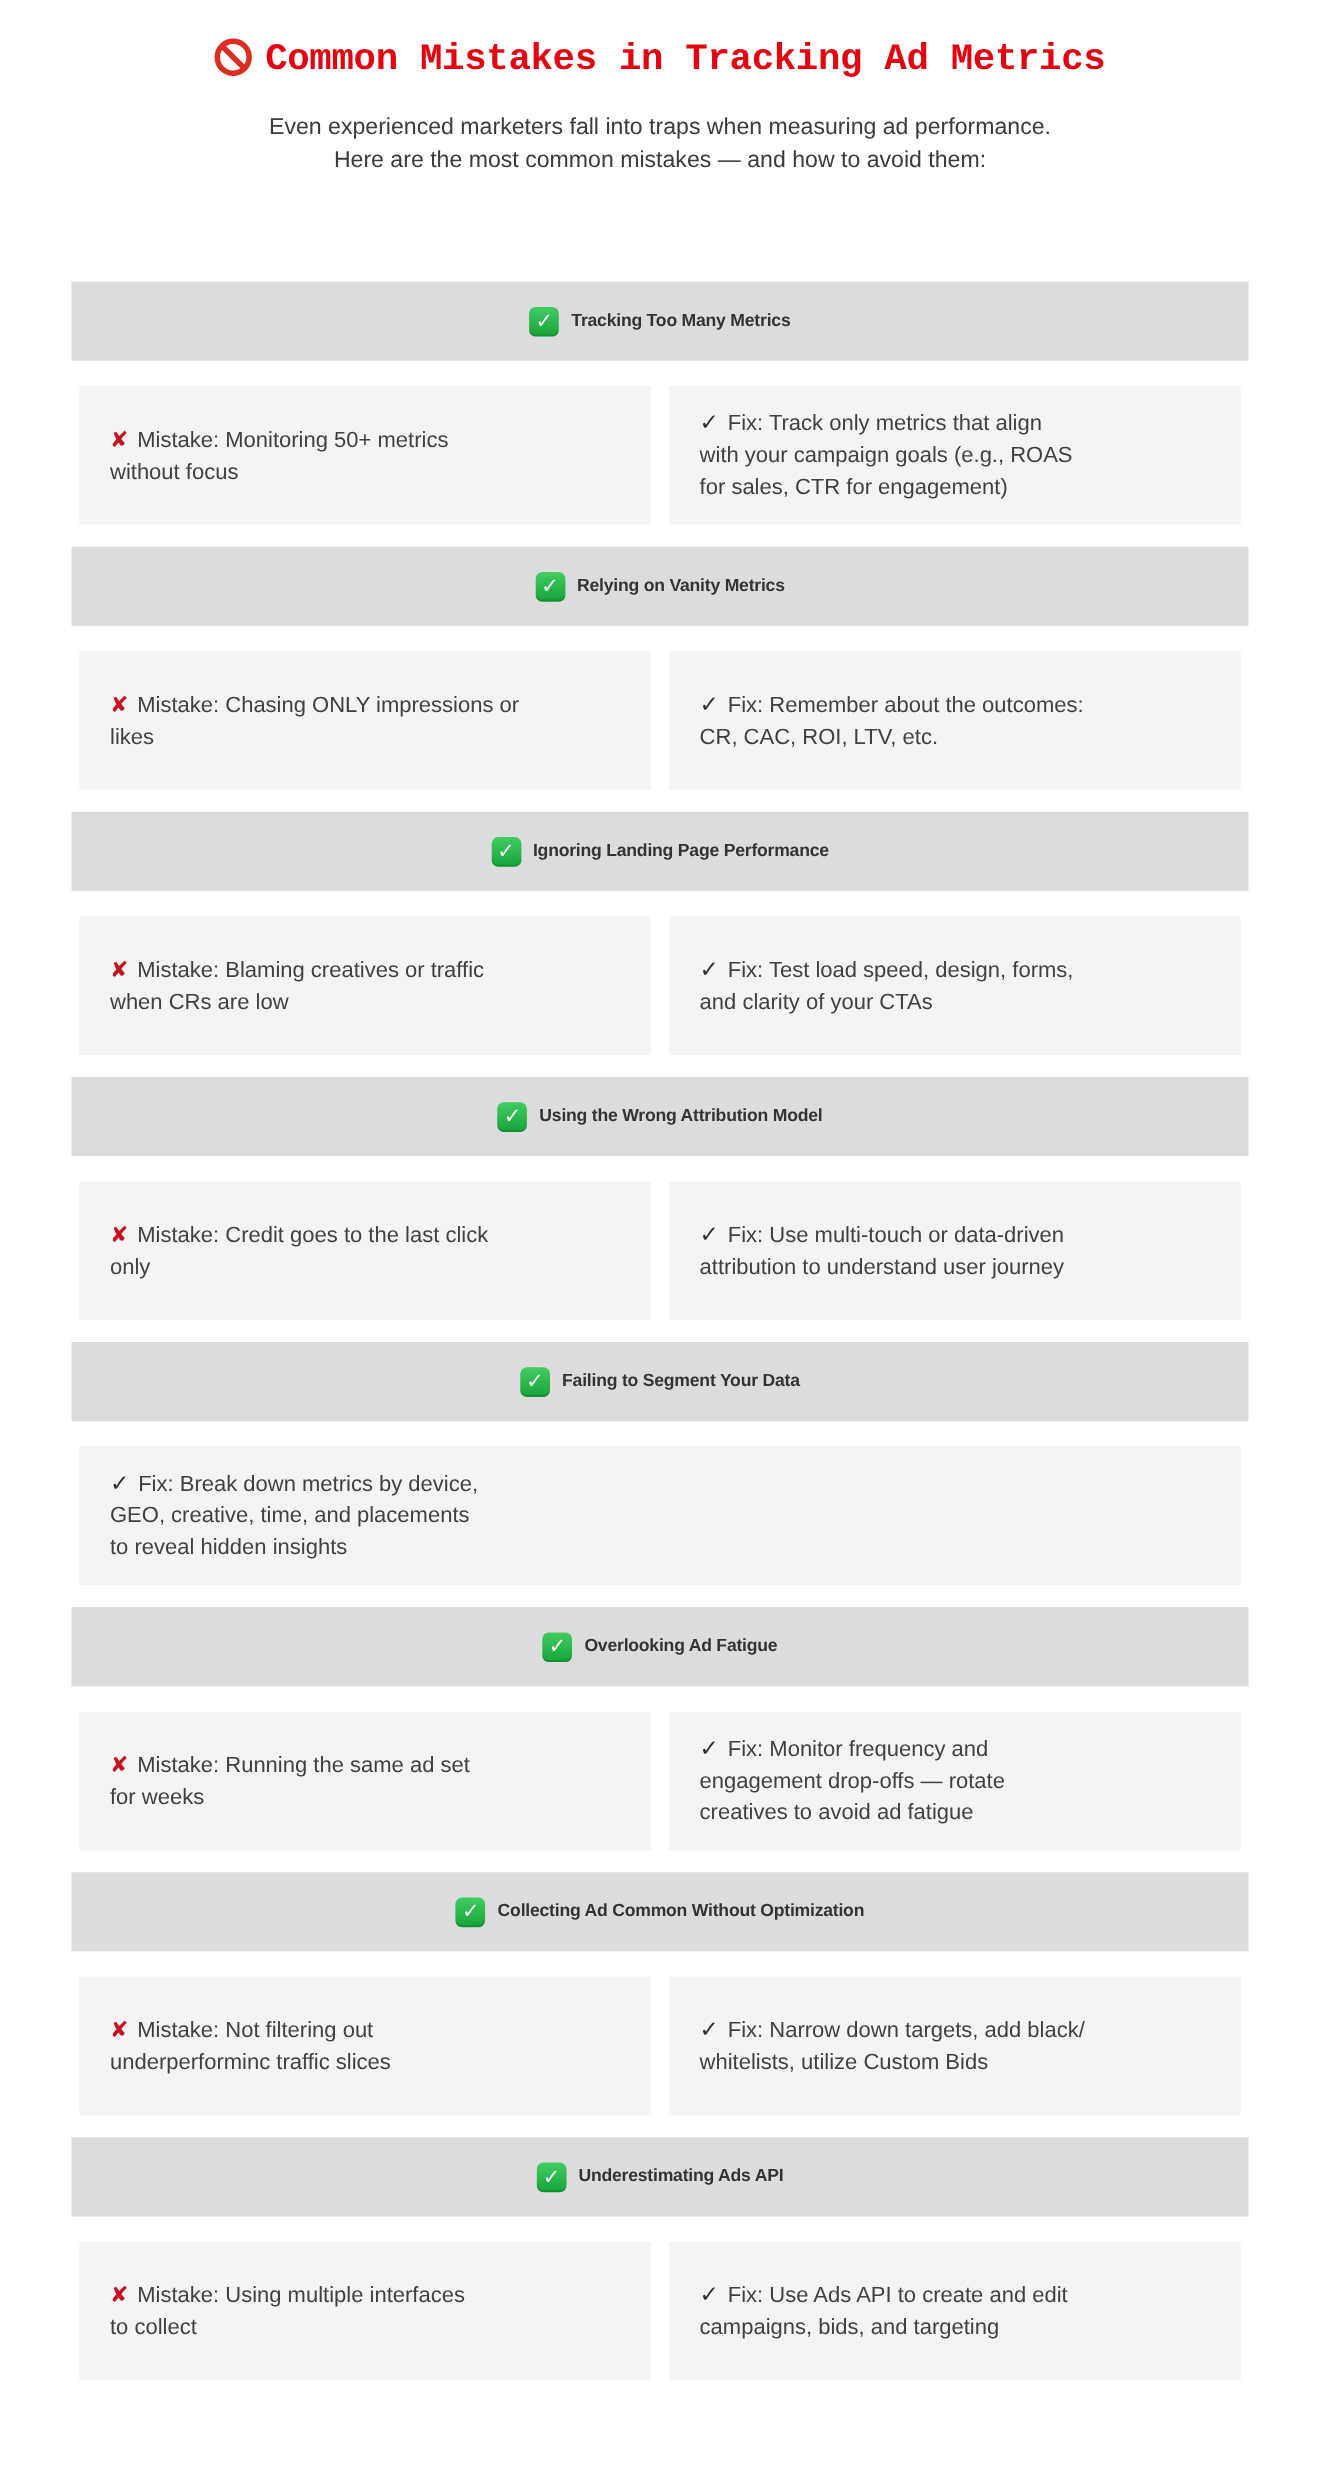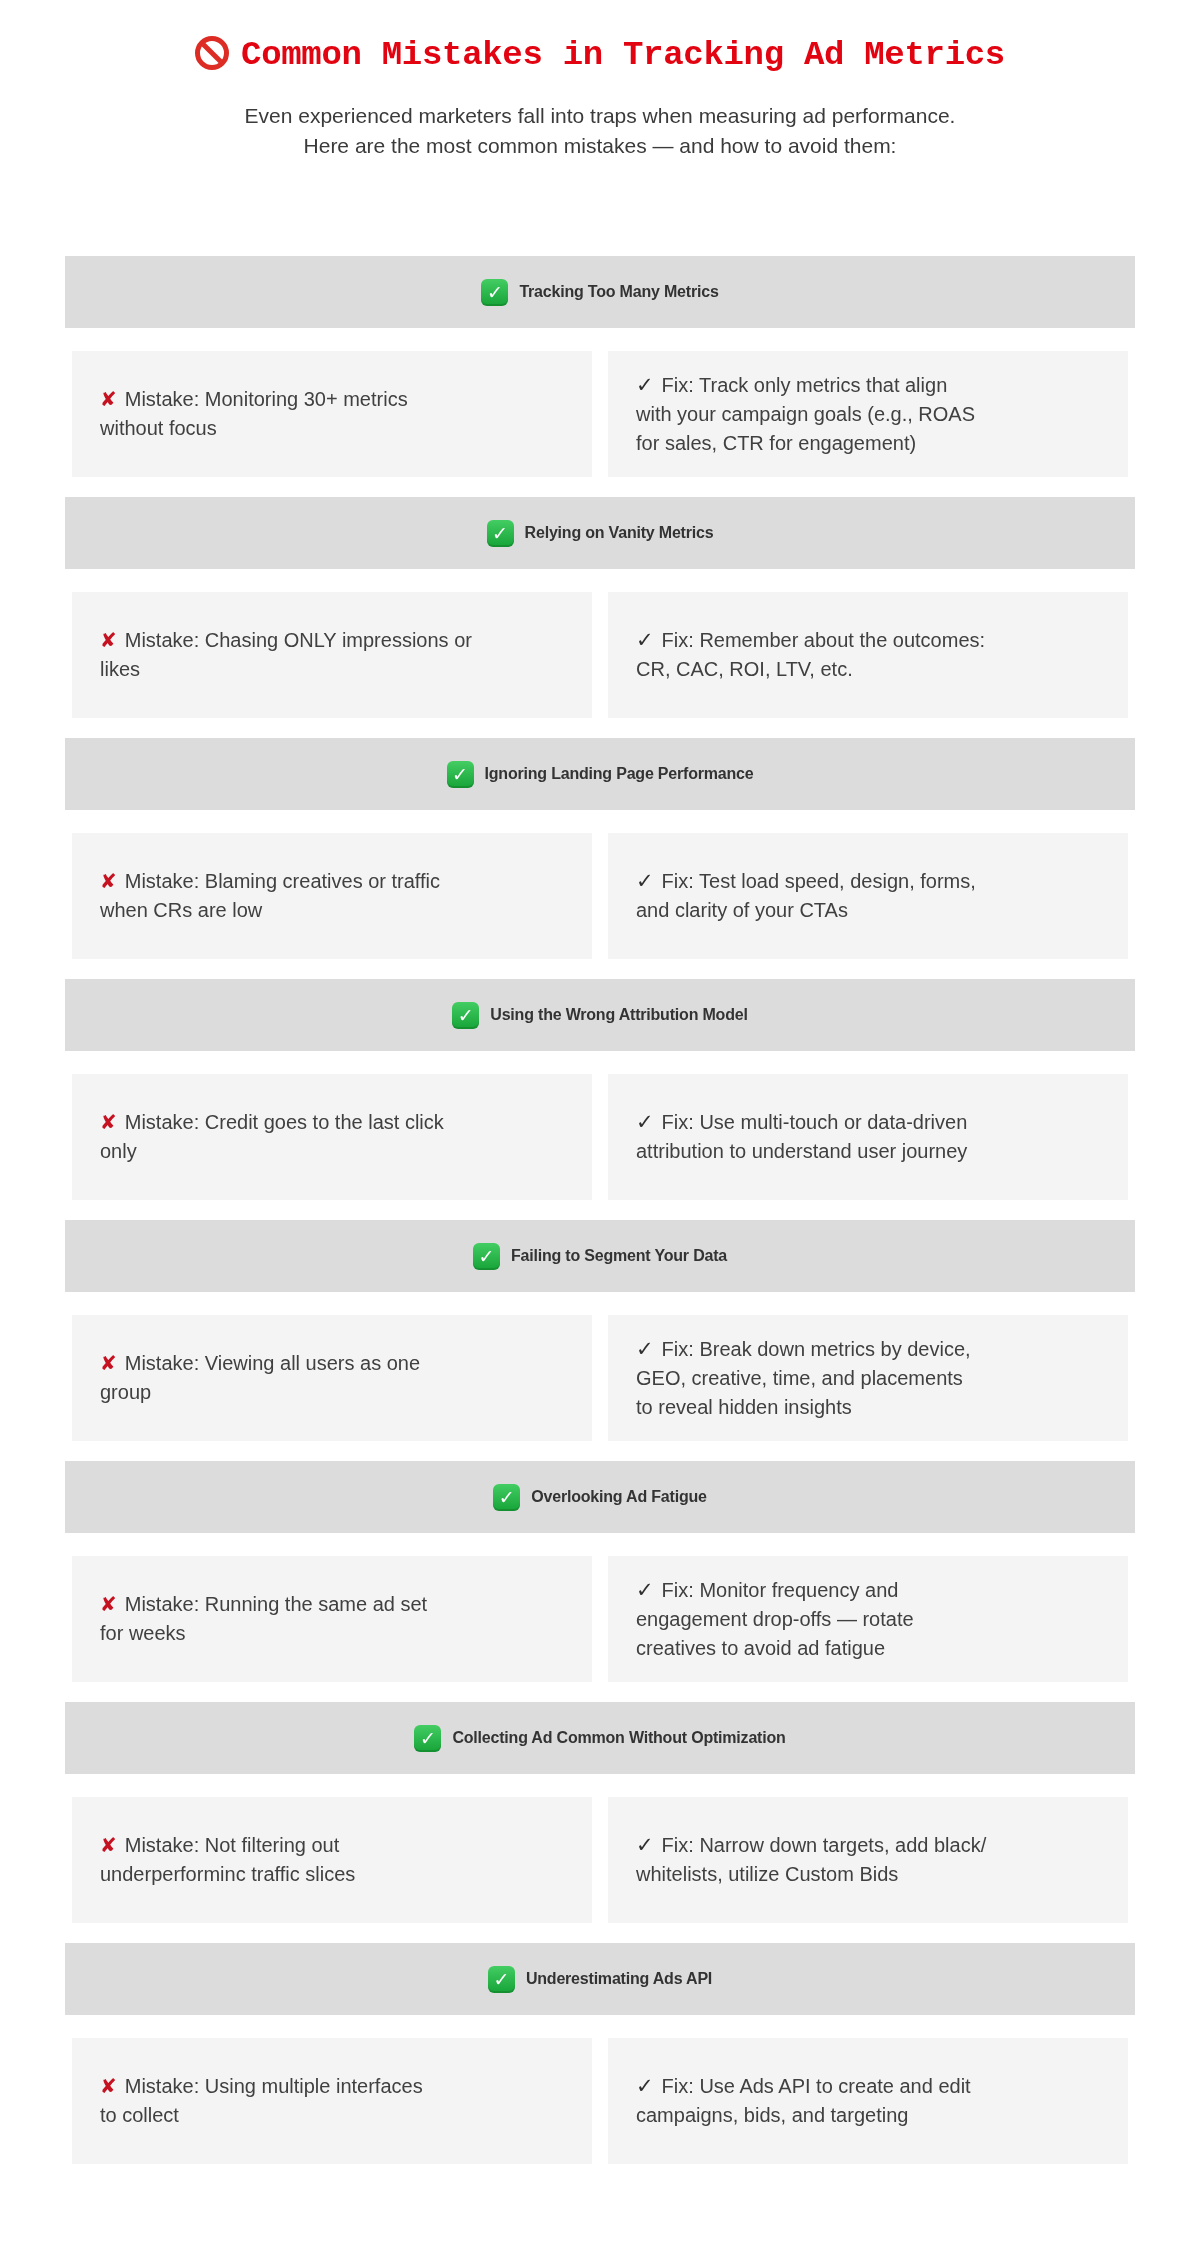--- a/index.html
+++ b/index.html
@@ -93,21 +93,21 @@
   <div class="sections">
   <section class="section">
     <div class="section-header">
       <span class="check-badge">
             <span class="glyph">✓</span>
           </span>
       <h2 class="section-title">Tracking Too Many Metrics</h2>
     </div>
     <div class="cards">
       <div class="card">
-        <p class="card-line"><span class="x-mark">✘</span><span class="mistake-text">Mistake: Monitoring 30+ metrics
+        <p class="card-line"><span class="x-mark">✘</span><span class="mistake-text">Mistake: Monitoring 50+ metrics
 without focus</span></p>
       </div>
       <div class="card">
         <p class="card-line"><span class="v-mark">✓</span><span class="fix-text">Fix: Track only metrics that align
 with your campaign goals (e.g., ROAS
 for sales, CTR for engagement)</span></p>
       </div>
     </div>
   </section>
 
@@ -170,24 +170,20 @@
 
   <section class="section">
     <div class="section-header">
       <span class="check-badge">
             <span class="glyph">✓</span>
           </span>
       <h2 class="section-title">Failing to Segment Your Data</h2>
     </div>
     <div class="cards">
       <div class="card">
-        <p class="card-line"><span class="x-mark">✘</span><span class="mistake-text">Mistake: Viewing all users as one
-group</span></p>
-      </div>
-      <div class="card">
         <p class="card-line"><span class="v-mark">✓</span><span class="fix-text">Fix: Break down metrics by device,
 GEO, creative, time, and placements
 to reveal hidden insights</span></p>
       </div>
     </div>
   </section>
 
   <section class="section">
     <div class="section-header">
       <span class="check-badge">

